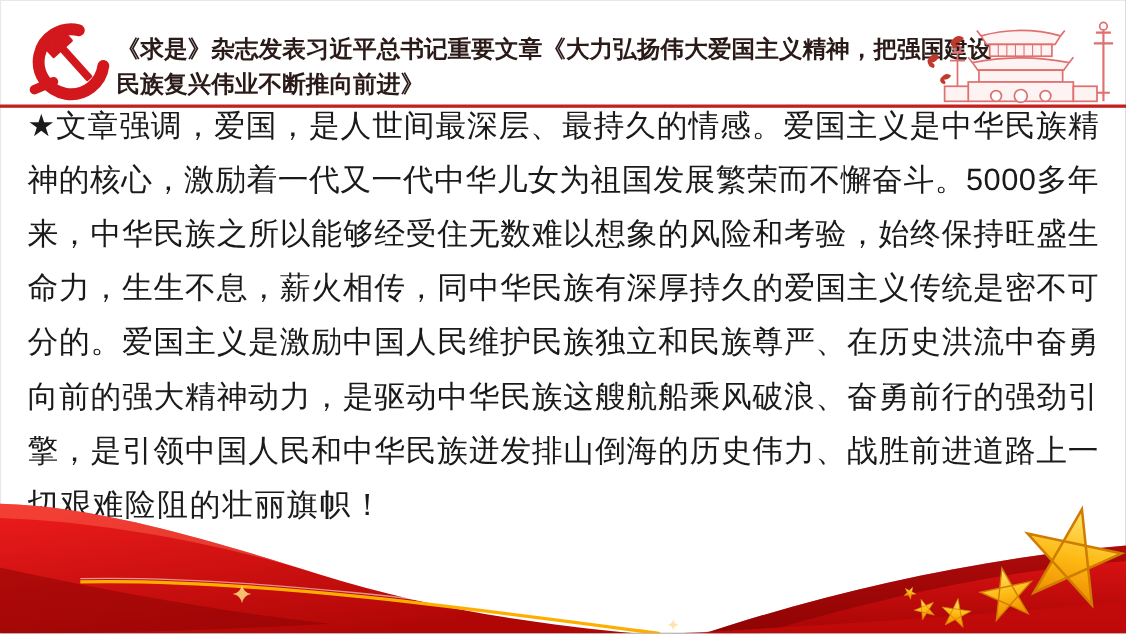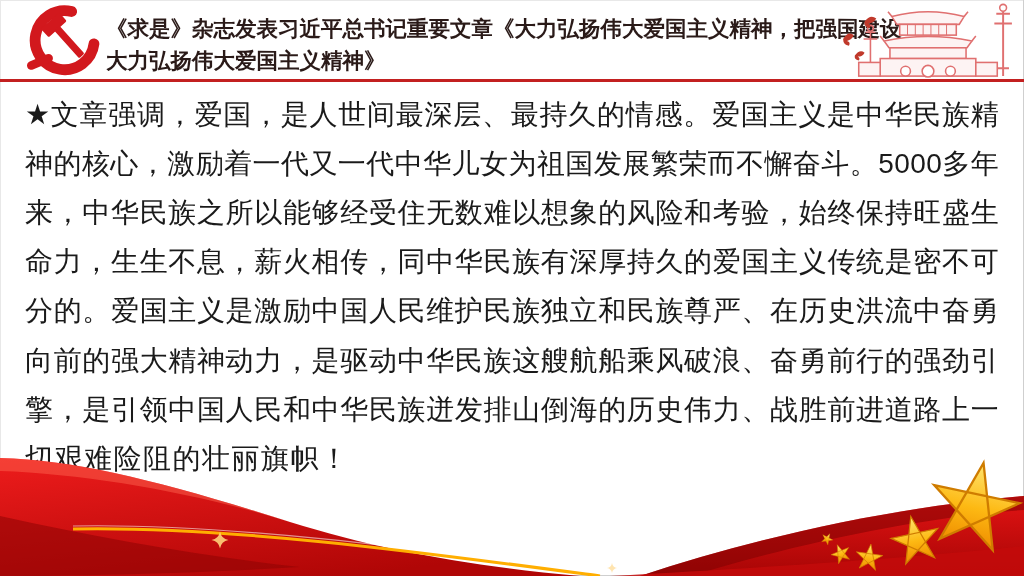--- a/index.html
+++ b/index.html
@@ -2,21 +2,21 @@
 <html style="--title-color: #2a1a18; --divider-color: #c32020; --body-color: #1a1a1a;"><head>
 <meta charset="utf-8">
 <style>
   html,body{margin:0;padding:0;background:#888;}
   .slide{
     position:relative;width:1024px;height:576px;background:#ffffff;
     overflow:hidden;font-family:"Liberation Sans","DejaVu Sans",sans-serif;
     box-shadow:inset -1px -1px 0 #cfcfcf, inset 1px 1px 0 #e8e8e8;
   }
   
-  .hdr{position:absolute;top:0;left:0;right:0;height:96px;}
+  .hdr{position:absolute;top:16px;left:0;right:0;height:96px;}
   .emblem{position:absolute;left:22px;top:5px;width:82px;height:72px;}
   .titlebox{position:absolute;left:106px;top:13px;}
   .t-line{font-size:21.5px;font-weight:bold;line-height:32px;white-space:nowrap;
           color:var(--title-color,#241a19);}
   .divider{position:absolute;left:0;right:0;top:79px;height:3px;
            background:var(--divider-color,#c42020);}
   .gate{position:absolute;right:2px;top:0;width:188px;height:80px;}
   
   .body-text{position:absolute;top:90px;left:25px;width:974px;}
   .bline{display:flex;justify-content:space-between;align-items:center;
@@ -40,21 +40,21 @@
       <path d="M6,84 L30,74" stroke="#d2181d" stroke-width="12" stroke-linecap="round"></path>
 
       <g transform="rotate(-42 52 44)">
         <rect x="35" y="14" width="34" height="16" rx="2" fill="#d2181d"></rect>
         <rect x="47" y="28" width="10" height="52" rx="2" fill="#d2181d"></rect>
       </g>
     </svg>
 
     <div class="titlebox">
       <div class="t-line">《求是》杂志发表习近平总书记重要文章《大力弘扬伟大爱国主义精神，把强国建设</div>
-      <div class="t-line">大力弘扬伟大爱国主义精神》</div>
+      <div class="t-line">民族复兴伟业不断推向前进》</div>
     </div>
 
     <svg class="gate" viewBox="0 0 190 82" aria-hidden="true">
       <g stroke="#e07070" stroke-width="1.6" fill="#fdf3f3">
 
         <path d="M58,17 Q95,7 132,17 L127,25 L63,25 Z"></path>
         <path d="M58,17 L54,12 M132,17 L136,12" fill="none"></path>
 
         <rect x="66" y="25" width="58" height="11"></rect>
         <path d="M74,25 V36 M82,25 V36 M90,25 V36 M98,25 V36 M106,25 V36 M114,25 V36" fill="none" stroke-width="1"></path>

